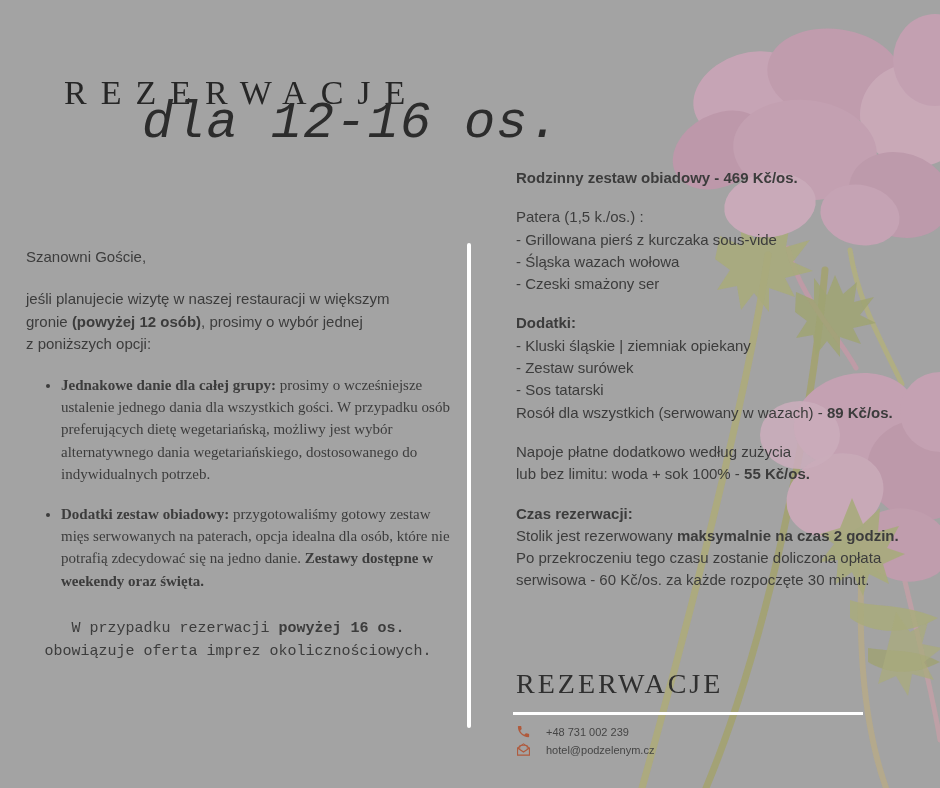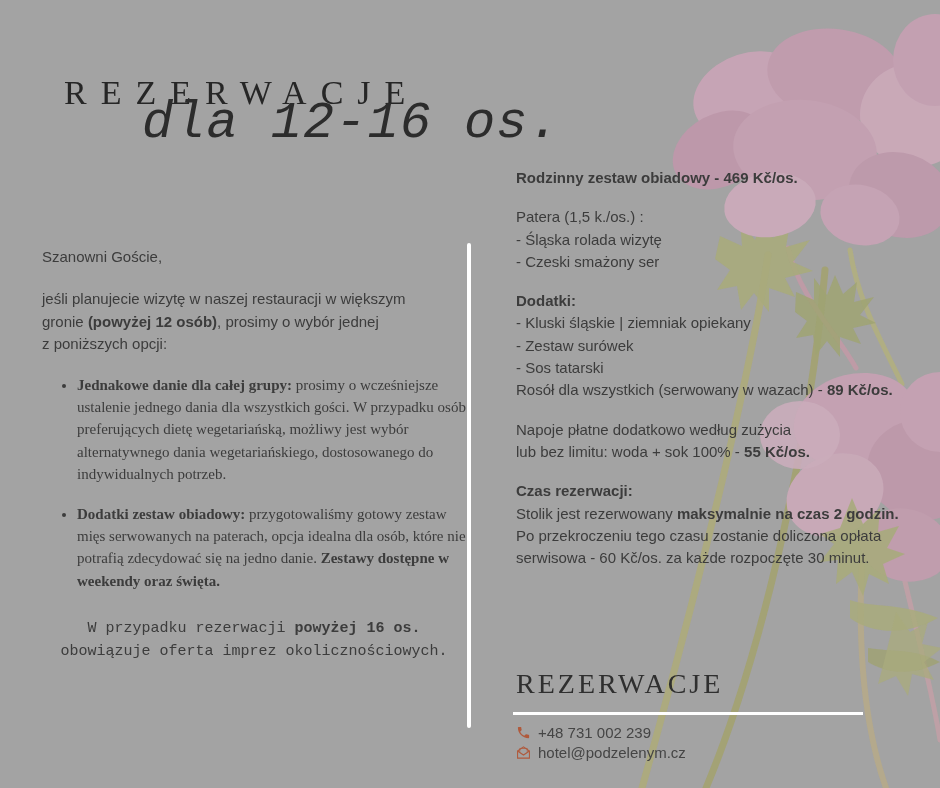--- a/index.html
+++ b/index.html
@@ -15,21 +15,21 @@
     font-family:"Liberation Serif",serif;font-weight:400;
     font-size:34px;letter-spacing:14px;color:#262626;white-space:nowrap;
   }
   .subtitle{
     position:absolute;left:142px;top:94px;margin:0;
     font-family:Liberation Mono, monospace;font-style:italic;font-weight:400;
     font-size:52px;color:#2c2c2c;white-space:nowrap;letter-spacing:1px;
   }
 
   .left-col{
-    position:absolute;left:42px;top:246px;width:424px;
+    position:absolute;left:26px;top:246px;width:424px;
     font-size:15px;line-height:22.4px;
   }
   .left-col p{margin:0;}
   .left-col .intro{margin-top:20px;}
   .left-col ul{margin:18px 0 0 0;padding-left:35px;}
   .left-col li{margin-bottom:17px;font-family:Liberation Serif, serif;}
   .left-col .note{margin-top:26px;text-align:center;padding:0 12px;font-family:Liberation Mono, monospace;}
   b{font-weight:700;}
 
   .divider-v{
@@ -44,22 +44,22 @@
   .right-col .block{margin-top:17px;}
   .right-col .hline{margin:0;}
 
   .contact{position:absolute;left:513px;top:668px;width:400px;}
   .contact h2{
     margin:0 0 0 3px;font-family:"Liberation Serif",serif;font-weight:400;
     font-size:28px;letter-spacing:3px;color:#2f2f2f;white-space:nowrap;
   }
   .contact .rule{width:350px;height:3px;background:#ffffff;margin:12px 0 9px 0;}
   .contact .row{
-    display:flex;align-items:center;gap:7px;margin:3px 0 0 3px;
-    font-size:15px;color:#454545;
+    display:flex;align-items:center;gap:15px;margin:3px 0 0 3px;
+    font-size:11px;color:#454545;
   }
   .contact .row svg{flex:0 0 auto;display:block;}
 </style>
 </head>
 <body>
 
 <div class="page">
 
   <svg class="art" viewBox="0 0 340 788" aria-hidden="true">
     <g opacity="0.93">
@@ -114,21 +114,22 @@
       <li><b>Dodatki zestaw obiadowy:</b><span> przygotowaliśmy gotowy zestaw mięs serwowanych na paterach, opcja idealna dla osób, które nie potrafią zdecydować się na jedno danie. </span><b>Zestawy dostępne w weekendy oraz święta.</b></li>
     </ul>
     <p class="note"><span>W przypadku rezerwacji </span><b>powyżej 16 os.</b><span> obowiązuje oferta imprez okolicznościowych.</span></p>
   </div>
 
   <div class="right-col">
     <div class="hline"><b>Rodzinny zestaw obiadowy - 469 Kč/os.</b></div>
 
     <div class="block">
       <div class="hline">Patera (1,5 k./os.) :</div>
-      <div class="hline">- Śląska rolada wizytę</div>
+      <div class="hline">- Grillowana pierś z kurczaka sous-vide</div>
+      <div class="hline">- Śląska wazach wołowa</div>
       <div class="hline">- Czeski smażony ser</div>
     </div>
 
     <div class="block">
       <div class="hline"><b>Dodatki:</b></div>
       <div class="hline">- Kluski śląskie | ziemniak opiekany</div>
       <div class="hline">- Zestaw surówek</div>
       <div class="hline">- Sos tatarski</div>
     </div>
 

